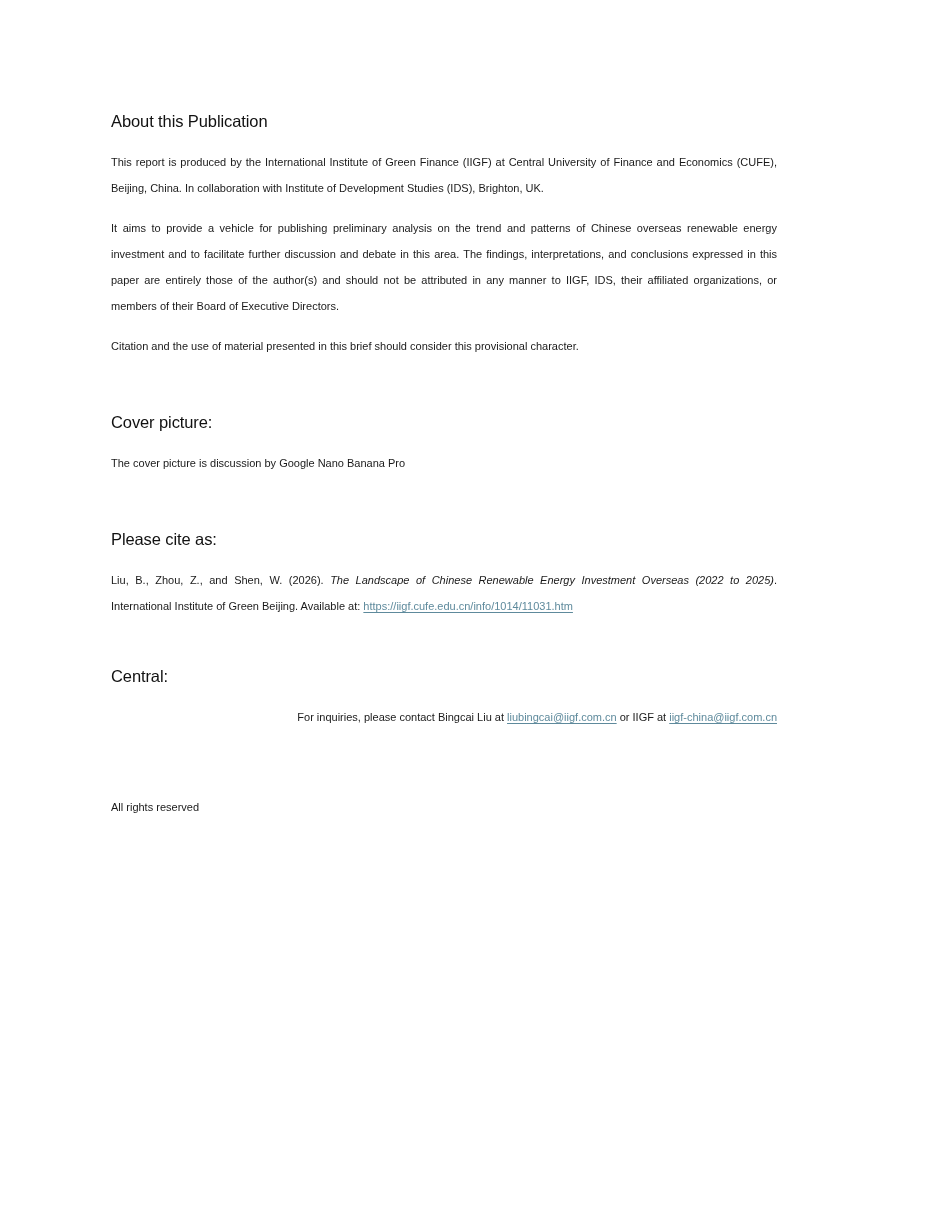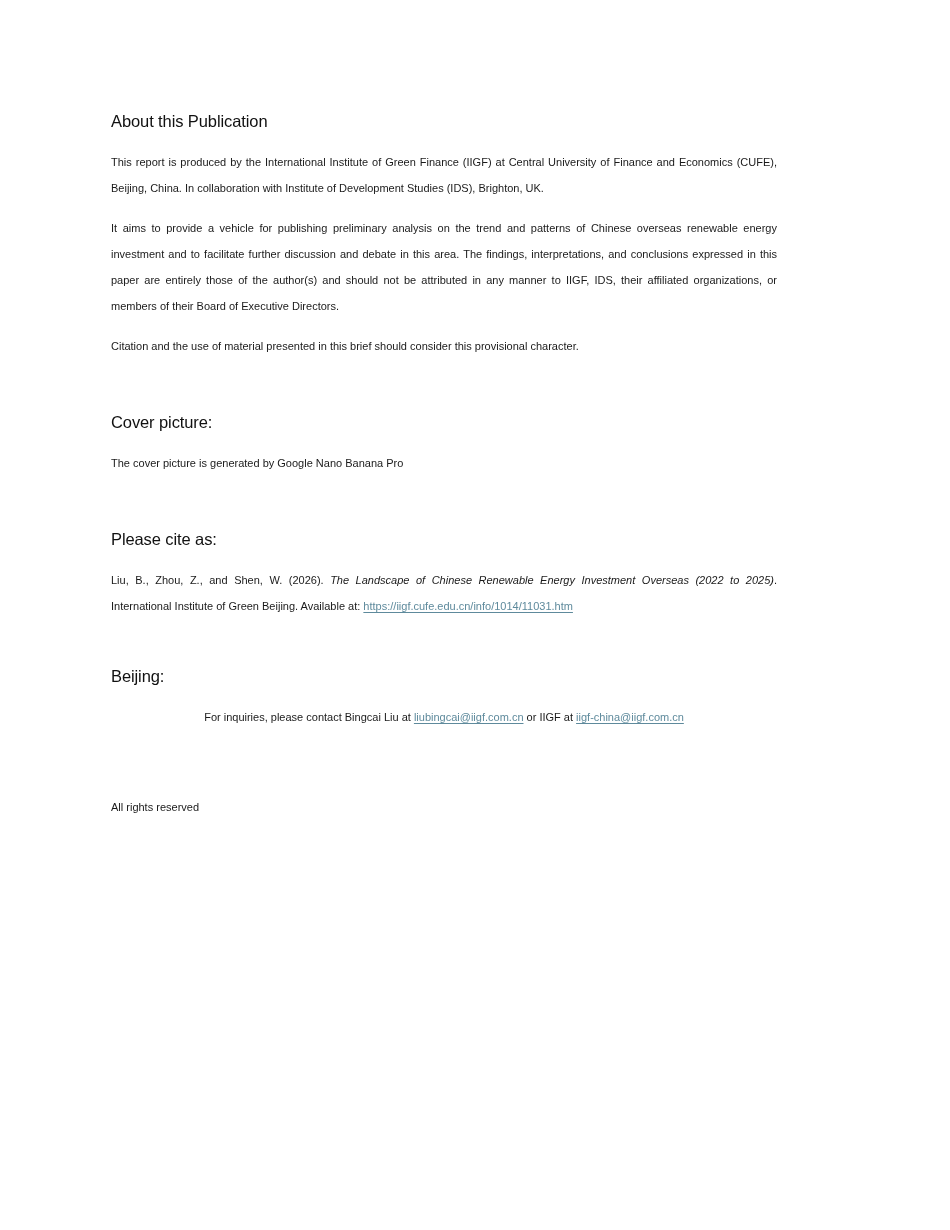--- a/index.html
+++ b/index.html
@@ -61,21 +61,21 @@
     text-decoration-thickness: 1px;
     cursor: pointer;
     margin-top: 12px;
   }
 
   em.cite-title {
     font-style: italic;
   }
 
   p.hanging {
-    text-align: center;
+    text-align: right;
     padding-left: 21px;
     text-indent: -21px;
   }
 </style>
 </head>
 <body>
 
 <div class="page">
 
   <h2 class="section-heading">About this Publication</h2>
@@ -91,33 +91,33 @@
   <div class="gap-par"></div>
 
   <p class="body-par">Citation and the use of material presented in this brief should consider this provisional character.</p>
 
   <div class="gap-section"></div>
 
   <h2 class="section-heading">Cover picture:</h2>
 
   <div class="gap-after-heading"></div>
 
-  <p class="body-par flush">The cover picture is generated by Google Nano Banana Pro</p>
+  <p class="body-par flush">The cover picture is discussion by Google Nano Banana Pro</p>
 
   <div class="gap-section"></div>
 
   <h2 class="section-heading">Please cite as:</h2>
 
   <div class="gap-after-heading"></div>
 
   <p class="body-par"><span>Liu, B., Zhou, Z., and Shen, W. (2026). </span><em class="cite-title">The Landscape of Chinese Renewable Energy Investment Overseas (2022 to 2025)</em><span>. International Institute of Green Beijing. Available at: </span><span class="doc-link">https://iigf.cufe.edu.cn/info/1014/11031.htm</span></p>
 
   <div class="gap-section-sm"></div>
 
-  <h2 class="section-heading">Beijing:</h2>
+  <h2 class="section-heading">Central:</h2>
 
   <div class="gap-after-heading"></div>
 
   <p class="body-par hanging"><span>For inquiries, please contact Bingcai Liu at </span><span class="doc-link">liubingcai@iigf.com.cn</span><span> or IIGF at </span><span class="doc-link">iigf-china@iigf.com.cn</span></p>
 
   <div class="gap-footer"></div>
 
 
   <div class="gap-line"></div>
 

